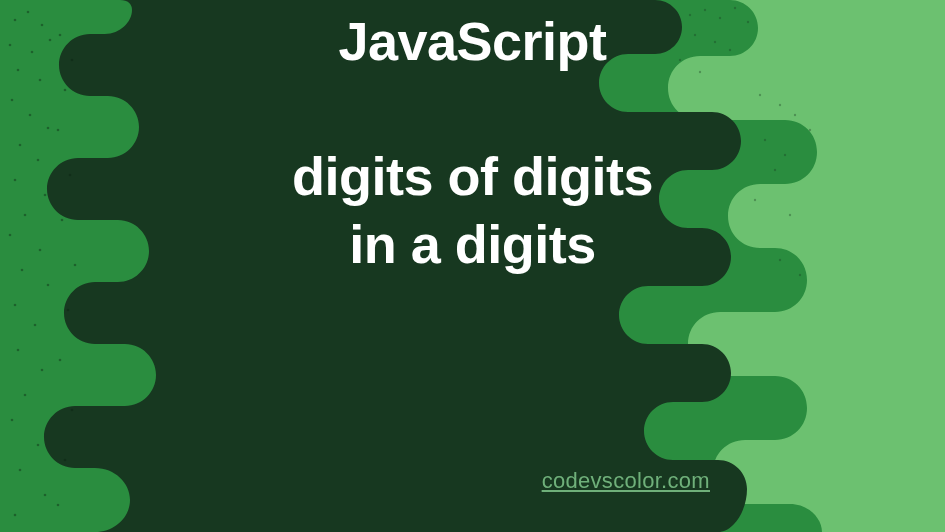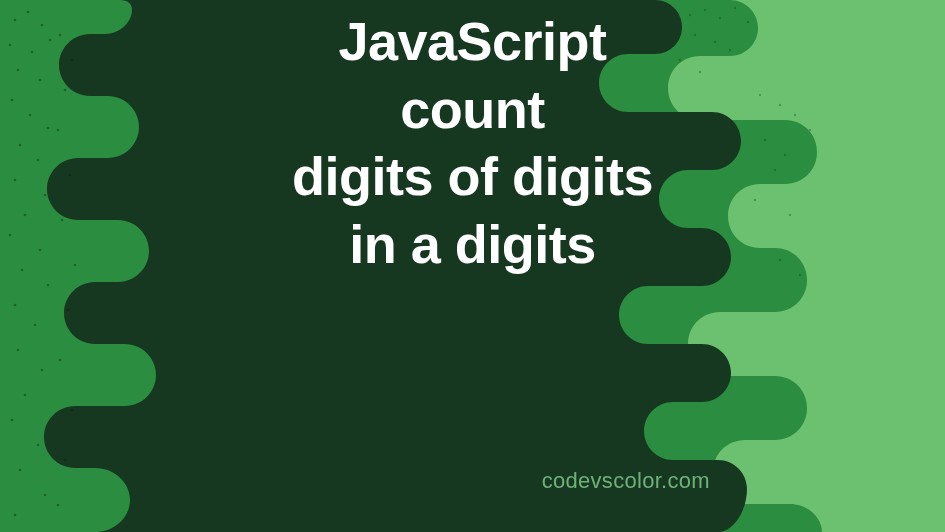--- a/index.html
+++ b/index.html
@@ -54,20 +54,21 @@
     
     .watermark {
       position: absolute;
       bottom: 38px;
       right: 235px;
       color: #6fb07a;
       font-size: 22px;
       font-weight: 400;
       letter-spacing: 0.3px;
       z-index: 10;
+      text-decoration: underline;
     }
   </style>
 </head>
 <body>
 
 <div class="bg-layer">
   <svg viewBox="0 0 945 532" preserveAspectRatio="none">
 
     <rect x="0" y="0" width="945" height="532" fill="#6cc170"></rect>
 
@@ -229,19 +230,19 @@
       <circle cx="72" cy="410" r="1.3"></circle>
         <circle cx="65" cy="460" r="1.3"></circle>
         <circle cx="58" cy="505" r="1.3"></circle>
     </g>
   </svg>
 </div>
 
 <div class="content">
   <h1 class="title">
     <span>JavaScript</span><br>
-    <span>count</span><br>
+    <br>
     <span>digits of digits</span><br>
     <span>in a digits</span>
   </h1>
 </div>
 
 <div class="watermark">codevscolor.com</div>
 
 </body></html>

